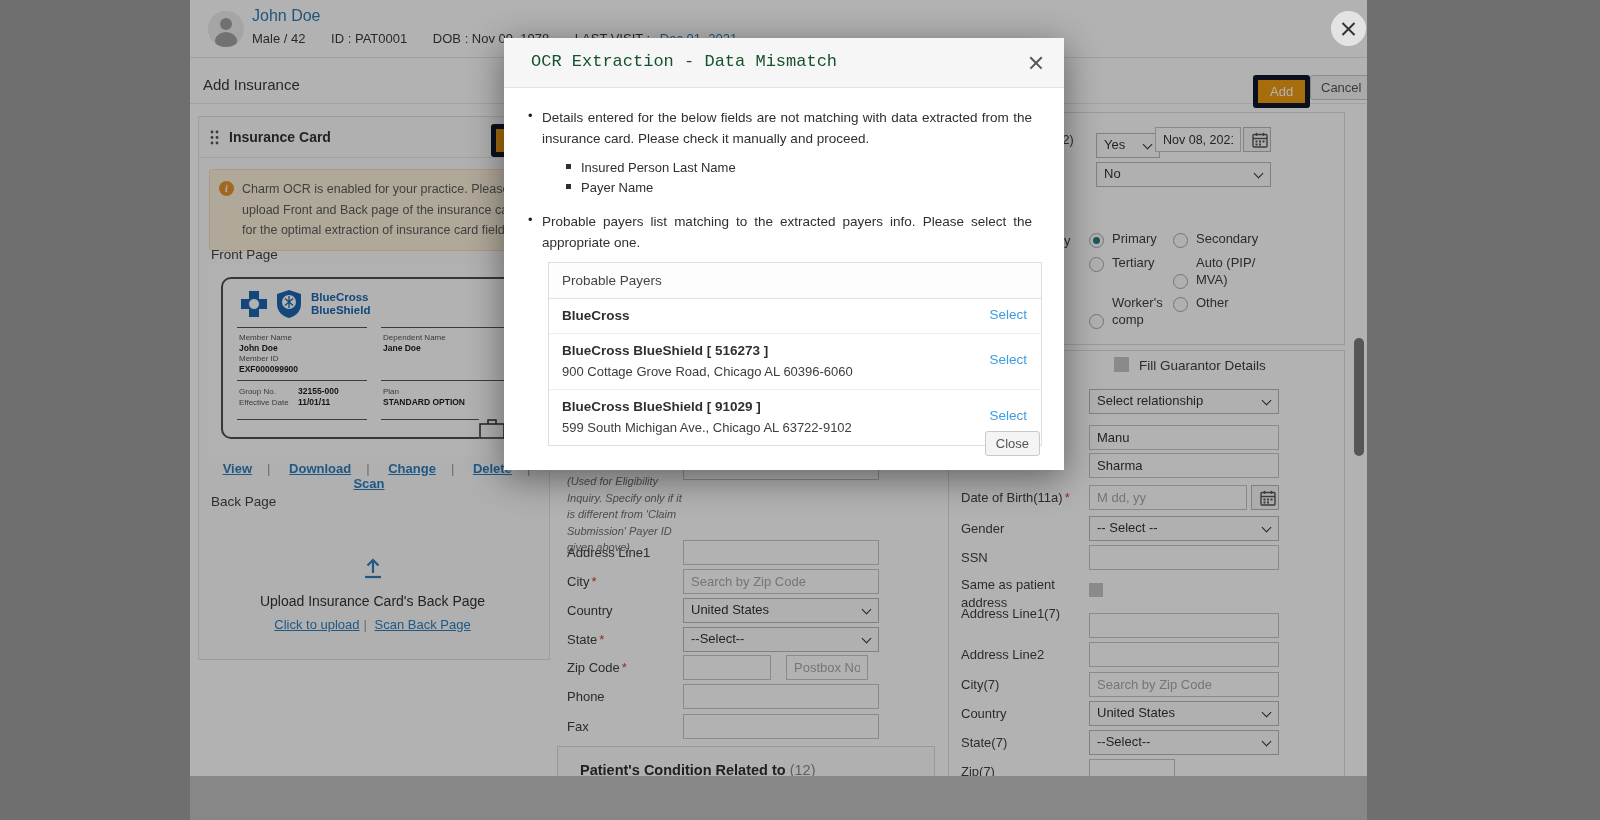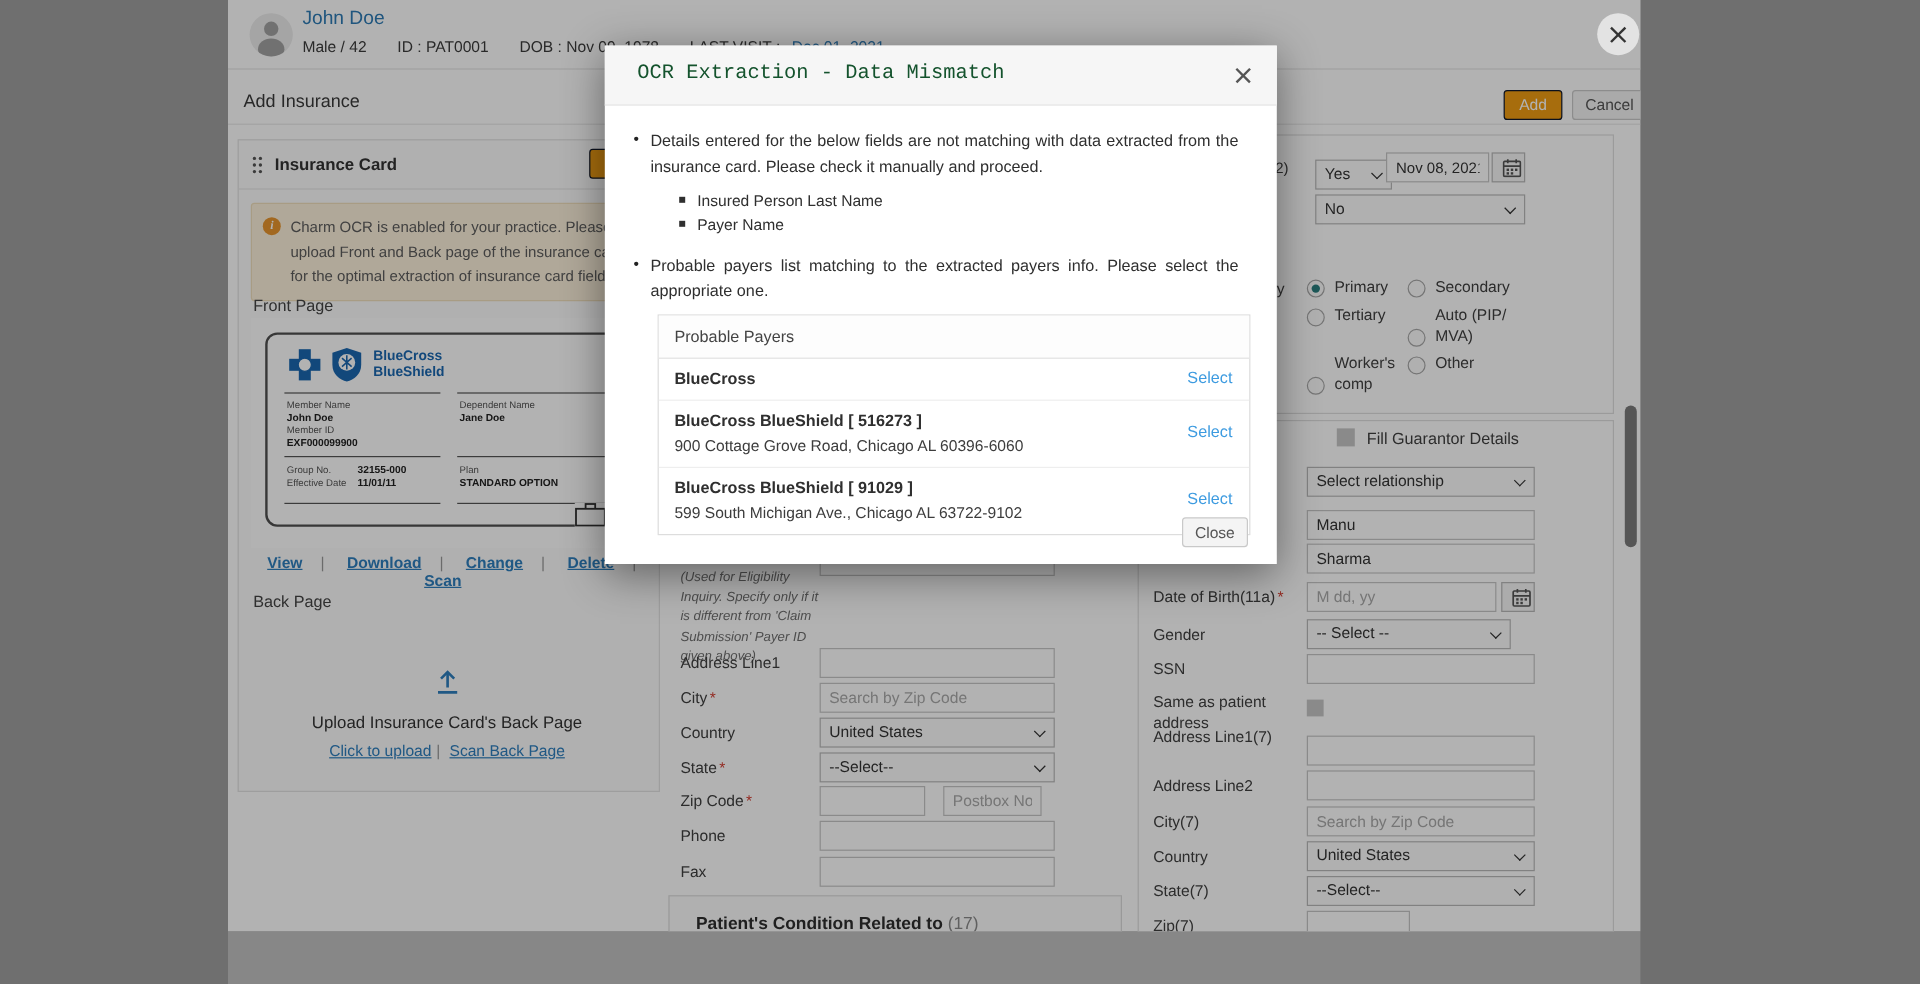--- a/index.html
+++ b/index.html
@@ -20,21 +20,21 @@
   .pt-meta .visit-date { color:#2e7bb5; margin-right:0; }
 
   .page-title { position:absolute; left:13px; top:76px; font-size:15px; color:#3a3a3a; }
   .title-rule { position:absolute; left:0; top:103px; width:100%; height:1px; background:#e8e8e8; }
 
   
   .sec-left { position:absolute; left:8px; top:116px; width:352px; height:544px; background:#fcfcfc; border:1px solid #e2e2e2; }
   .sec-head { position:relative; height:41px; border-bottom:1px solid #e8e8e8; }
   .drag-dots { position:absolute; left:11px; top:13px; }
   .sec-title { position:absolute; left:30px; top:12px; font-size:14px; font-weight:bold; color:#333; }
-  .btn-orange { background:#ef9d13; color:#fff; border:1px solid #0f172a; border-radius:3px; font-size:13px; padding:4px 12px; cursor:pointer; font-family:inherit; }
+  .btn-orange { background:#ef9d13; color:#fff; border:5px solid #0f172a; border-radius:3px; font-size:13px; padding:4px 12px; cursor:pointer; font-family:inherit; }
   .extract-btn { position:absolute; left:292px; top:7px; white-space:nowrap; }
   .ocr-note { position:absolute; left:10px; top:52px; width:332px; background:#fdf1dc; border:1px solid #f1e0bd; border-radius:3px; padding:9px 10px 9px 32px; font-size:12.5px; color:#5c5c5c; line-height:1.65; }
   .info-ico { position:absolute; left:9px; top:11px; width:15px; height:15px; border-radius:50%; background:#e8962e; color:#fff; font-size:10px; font-weight:bold; text-align:center; line-height:15px; font-style:italic; font-family:"Liberation Serif",serif; }
   .front-label, .back-label { position:absolute; left:12px; font-size:13.5px; color:#444; }
   .front-label { top:130px; }
   .card-imgbox { position:absolute; left:10px; top:148px; width:327px; height:192px; background:#fff; }
   .links-row { position:absolute; left:0; top:344px; width:340px; text-align:center; font-size:13px; }
   .links-row a { color:#2e7fbe; text-decoration:underline; margin:0 15px; cursor:pointer;font-weight:bold; }
   .sep::before { content:"|"; color:#9a9a9a; }
   .back-label { top:377px; }
@@ -255,21 +255,21 @@
     <input class="inp" style="left: 596px; top: 655px; width: 82px;" placeholder="Postbox No">
 
     <div class="lbl" style="left:377px; top:689px;">Phone</div>
     <input class="inp" style="left: 493px; top: 684px; width: 196px;">
 
     <div class="lbl" style="left:377px; top:719px;">Fax</div>
     <input class="inp" style="left: 493px; top: 714px; width: 196px;">
 
     <div class="cond-box">
       <div class="cond-title">
-        <span>Patient's Condition Related to</span> <span class="paren" style="font-weight:normal;">(17)</span>
+        <span>Patient's Condition Related to</span> <span class="paren" style="font-weight:normal;">(12)</span>
       </div>
     </div>
   </div>
 
   <button class="btn-orange add-btn">Add</button>
   <button class="btn-grey cancel-btn">Cancel</button>
 
   <div class="boxr" style="left:758px; top:112px; width:397px; height:233px;">
     <div class="lbl" style="left:8px; top:20px; white-space:nowrap; font-size:12.5px;">Signature on File(12)</div>
     <div class="selbox" style="left:147px; top:20px; width:64px;"><span>Yes</span><b class="chev"></b></div>
@@ -338,21 +338,21 @@
             <rect x="3.5" y="8.5" width="2" height="2"></rect>
             <rect x="7" y="8.5" width="2" height="2"></rect>
             <rect x="10.5" y="8.5" width="2" height="2"></rect>
             <rect x="3.5" y="11.5" width="2" height="2"></rect>
             <rect x="7" y="11.5" width="2" height="2"></rect>
           </g>
         </svg>
     </button>
 
     <div class="lbl" style="left:12px; top:170px;">Gender</div>
-    <div class="selbox" style="left:140px; top:165px; width:170px;"><span>-- Select --</span><b class="chev"></b></div>
+    <div class="selbox" style="left:140px; top:165px; width:190px;"><span>-- Select --</span><b class="chev"></b></div>
 
     <div class="lbl" style="left:12px; top:199px;">SSN</div>
     <input class="inp" style="left: 140px; top: 194px; width: 190px;">
 
     <div class="lbl" style="left:12px; top:225px; width:110px; line-height:1.35;">Same as patient address</div>
     <span class="chk" style="left:140px; top:232px; width:14px; height:14px;"></span>
 
     <div class="lbl" style="left:12px; top:255px;">Address Line1(7)</div>
     <input class="inp" style="left: 140px; top: 262px; width: 190px;">
 

